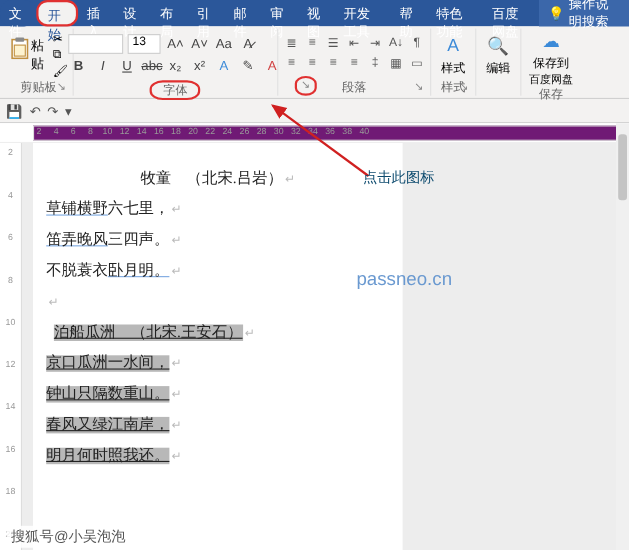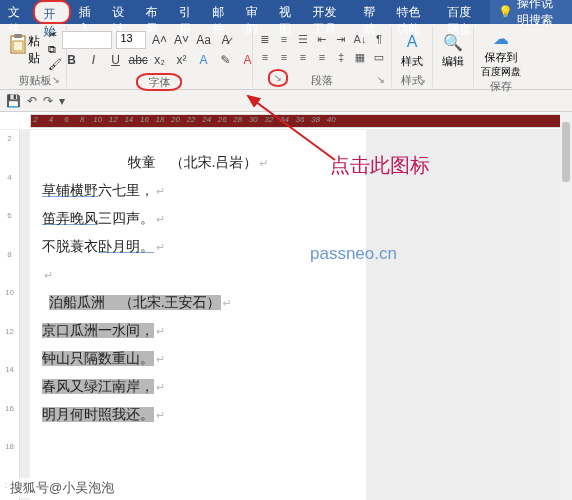--- a/index.html
+++ b/index.html
@@ -38,33 +38,33 @@
   
   .big-btn { display: flex; flex-direction: column; align-items: center; width: 32px; font-size: 11px; cursor: pointer; }
   .big-btn .ico { font-size: 16px; height: 24px; display: flex; align-items: center; }
   
   .circle-red { border: 2px solid #e03030; border-radius: 12px / 8px; padding: 0 10px; display: inline-block; }
   .circle-red2 { border: 2px solid #e03030; border-radius: 10px / 7px; padding: 0 4px; display: inline-block; }
   
   .qat { background: #f3f2f1; height: 22px; display: flex; align-items: center; gap: 6px; padding-left: 6px; border-bottom: 1px solid #d0d0d0; font-size: 12px; color: #555;}
   
   .ruler-area { background: #fff; position: relative; height: 18px; border-bottom: 1px solid #eee; }
-  .ruler-h { position: absolute; left: 30px; right: 0; top: 2px; height: 14px; background: #7f1d1d; font-size: 8px; color: #999; overflow: hidden; white-space: nowrap; border: 1px solid #ddd; font-style: italic;}
+  .ruler-h { position: absolute; left: 30px; right: 0; top: 2px; height: 14px; background: #701a75; font-size: 8px; color: #999; overflow: hidden; white-space: nowrap; border: 1px solid #ddd;}
   
   .doc-area { display: flex; background: #ededed; height: 370px; }
   .ruler-v { width: 20px; background: #fff; border-right: 1px solid #ddd; font-size: 8px; color: #999; display: flex; flex-direction: column; align-items: center; padding-top: 4px;}
   .ruler-v div { height: 20px;}
   .page { background: #fff; margin-left: 10px; width: 336px; padding: 20px 12px; font-family: SimSun, serif; font-size: 14px; line-height: 26px; color: #222; position: relative;}
   .page p { margin-bottom: 2px; }
   .ret { color: #bbb; font-size: 11px; margin-left: 2px;}
   .und { text-decoration: underline; text-decoration-color: #7aa7e0; text-decoration-style: solid;}
-  .hl { background: #b8b8b8; display:inline;}
+  .hl { background: #b8b8b8; display:inline;text-decoration:underline;}
   .title { text-align: center; }
   
-  .callout { position: absolute; color: #be185d; font-size: 20px; font-family: SimSun, serif; }
+  .callout { position: absolute; color: #0c4a6e; font-size: 13px; font-family: SimSun, serif; }
   .arrow-svg { position: absolute; left: 240px; top: 90px; pointer-events:none;}
   .watermark { position: absolute; color: #6a99d0; font-size: 17px; font-family: Arial,sans-serif; }
   .footer-wm { position: absolute; bottom: 2px; left: 6px; font-size: 13px; color: #555; background: rgba(255,255,255,0.85); padding: 1px 4px;}
   .scroll-y { position:absolute; right:0; top:112px; bottom:0; width:12px; background:#f0f0f0;}
   .scroll-y .thumb{ position:absolute; left:2px; right:2px; top:10px; height:60px; background:#c4c4c4; border-radius:3px;}
 </style>
 </head>
 <body>
 
 <div class="tabs">
@@ -246,17 +246,17 @@
 
 <svg class="arrow-svg" width="110" height="80">
   <defs>
       <marker id="ah" markerWidth="8" markerHeight="8" refX="6" refY="3" orient="auto">
         <path d="M0,0 L7,3 L0,6 Z" fill="#d02020"></path>
       </marker>
     </defs>
   <line x1="95" y1="70" x2="8" y2="6" stroke="#d02020" stroke-width="2" marker-end="url(#ah)"></line>
 </svg>
 <div class="callout" style="left:330px; top:152px;">点击此图标</div>
-<div class="watermark" style="left:310px; top:244px;">passneo.cn</div>
+<div class="watermark" style="left:324px; top:244px;">passneo.cn</div>
 <div class="footer-wm">搜狐号@小吴泡泡</div>
 <div class="scroll-y">
     <div class="thumb"></div>
   </div>
 
 </body></html>

